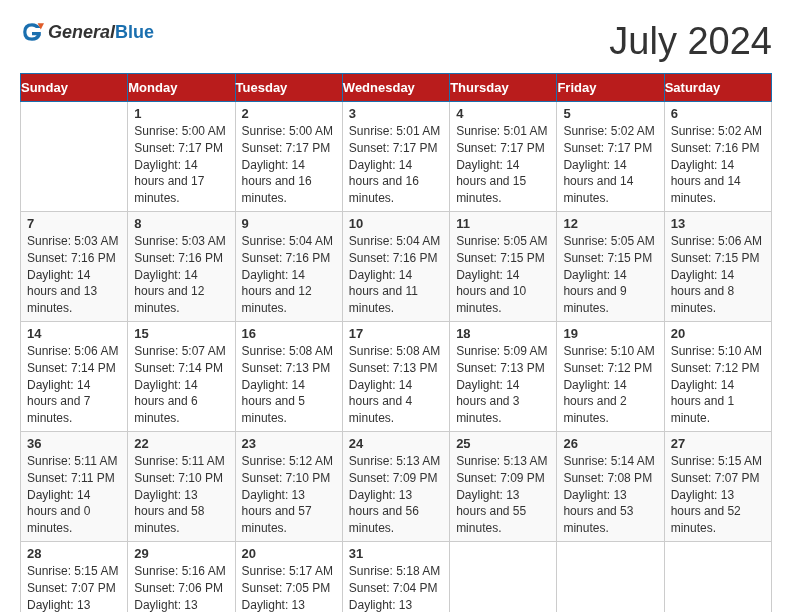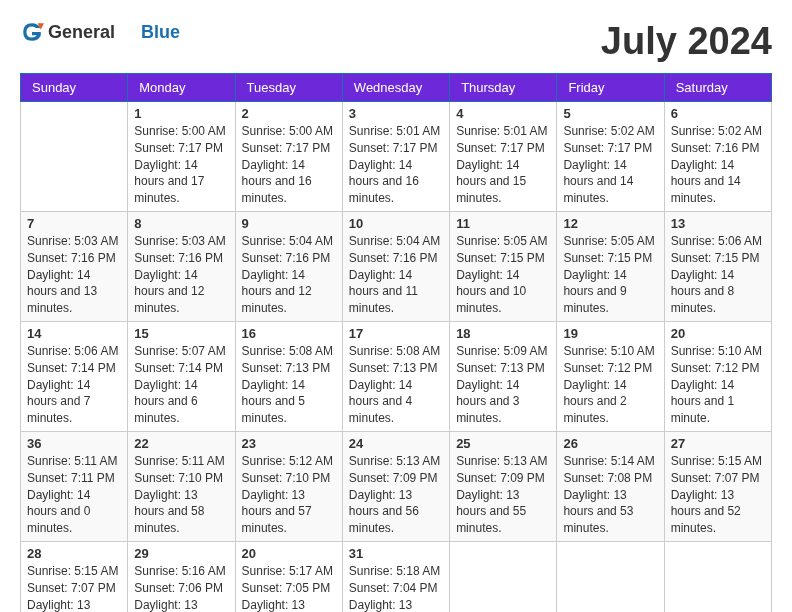--- a/index.html
+++ b/index.html
@@ -18,55 +18,55 @@
     }
     .logo {
       display: flex;
       align-items: center;
       gap: 4px;
     }
     .logo-text-general {
       font-size: 18px;
       font-weight: bold;
       color: #333;
+      font-style: italic;
     }
     .logo-text-blue {
       font-size: 18px;
       font-weight: bold;
       color: #1a6faf;
-      margin-left: 26px;
     }
     .logo-icon {
       width: 24px;
       height: 24px;
     }
     .title-block {
       text-align: right;
     }
     .month-title {
       font-size: 38px;
-      font-weight: bold;
+      font-weight: normal;
       color: #333;
     }
     .location-title {
       font-size: 15px;
       color: #555;
     }
     table {
       width: 100%;
       border-collapse: collapse;
       table-layout: fixed;
     }
     thead tr th {
-      background-color: #6d28d9;
+      background-color: #b91c1c;
       color: #fff;
       text-align: left;
-      padding: 6px 11px;
+      padding: 6px 0;
       font-size: 13px;
-      font-weight: normal;
+      font-weight: bold;
       border: 1px solid #1a6faf;
     }
     tbody tr td {
       border: 1px solid #ccc;
       vertical-align: top;
       padding: 4px 6px;
       height: 80px;
       background: #fff;
     }
     tbody tr:nth-child(even) td {

